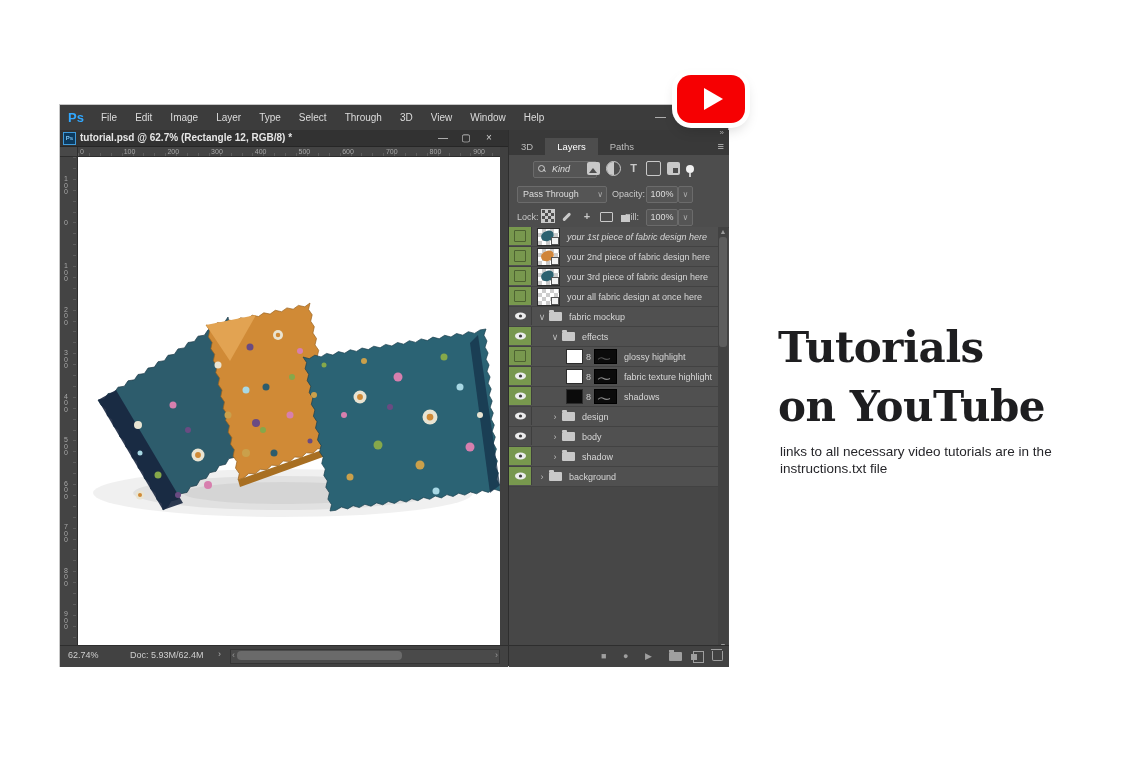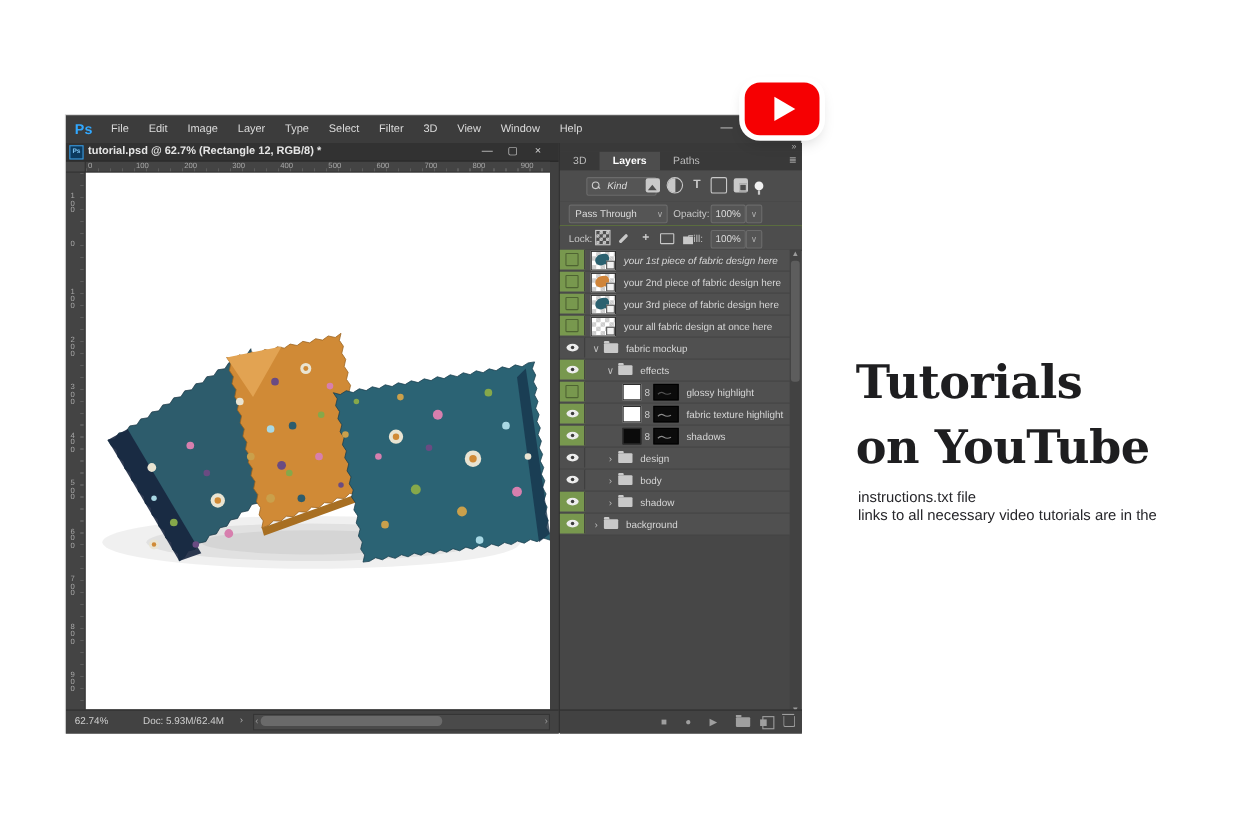--- a/index.html
+++ b/index.html
@@ -39,21 +39,21 @@
   .sbexp{position:absolute;left:158px;top:3px;color:#b0b0b0;font-size:9px;}
   .hscroll{position:absolute;left:170px;top:3px;width:268px;height:13px;background:#4a4a4a;border:1px solid #353535;}
   .hthumb{position:absolute;left:6px;top:1px;width:165px;height:9px;background:#6a6a6a;border-radius:4px;}
   .harrow{position:absolute;top:0px;color:#9a9a9a;font-size:9px;line-height:11px;}
   
   .panel{position:absolute;left:448px;top:25px;width:220px;height:536px;background:#474747;border-left:1px solid #2e2e2e;}
   .pstrip{position:absolute;left:0;top:0;width:220px;height:8px;background:#393939;}
   .pchev{position:absolute;right:5px;top:-2px;color:#b5b5b5;font-size:8px;}
   .ptabs{position:absolute;left:0;top:8px;width:220px;height:17px;background:#393939;display:flex;}
   .ptab{padding:0 12px;font-size:9.5px;line-height:17px;color:#bdbdbd;}
-  .ptab.active{background:#4d4d4d;color:#fff;font-weight:bold;}
+  .ptab.active{background:#4d4d4d;color:#fff;font-weight:normal;}
   .phamb{position:absolute;right:5px;top:10px;color:#c5c5c5;font-size:11px;line-height:12px;}
   .prow{position:absolute;left:0;width:220px;background:#4d4d4d;}
   .filterrow{top:25px;height:28px;border-bottom:1px solid #3d3d3d;}
   .blendrow{top:53px;height:22px;border-bottom:3px solid #84cc16;}
   .lockrow{top:75px;height:22px;border-bottom:1px solid #3d3d3d;}
   .ctrl{position:absolute;background:#555;border:1px solid #6b6b6b;border-radius:2px;color:#ddd;font-size:9px;}
   .kindbox{left:24px;top:6px;width:62px;height:15px;line-height:15px;font-style:italic;}
   .kindbox .klabel{position:absolute;left:18px;top:0;}
   .kindbox .kchev{position:absolute;right:3px;top:0;color:#aaa;font-size:8px;}
   .mag{position:absolute;left:4px;top:3px;width:7px;height:7px;}
@@ -142,21 +142,21 @@
 
     <div class="menubar">
       <div class="pslogo">Ps</div>
       <div class="menuitems">
           <span class="mi">File</span>
           <span class="mi">Edit</span>
           <span class="mi">Image</span>
           <span class="mi">Layer</span>
           <span class="mi">Type</span>
           <span class="mi">Select</span>
-          <span class="mi">Filter</span>
+          <span class="mi">Through</span>
           <span class="mi">3D</span>
           <span class="mi">View</span>
           <span class="mi">Window</span>
           <span class="mi">Help</span>
         </div>
       <div class="appmin">—</div>
     </div>
 
     <div class="docwin">
       <div class="titlebar">
@@ -530,16 +530,16 @@
 
   <div class="ytbtn">
     <div class="ytplay"></div>
   </div>
 
   <div class="aside-title">
     <div>Tutorials</div>
     <div>on YouTube</div>
   </div>
   <div class="aside-sub">
+    <div>links to all necessary video tutorials are in the</div>
     <div>instructions.txt file</div>
-    <div>links to all necessary video tutorials are in the</div>
   </div>
 </div>
 
 </body></html>

